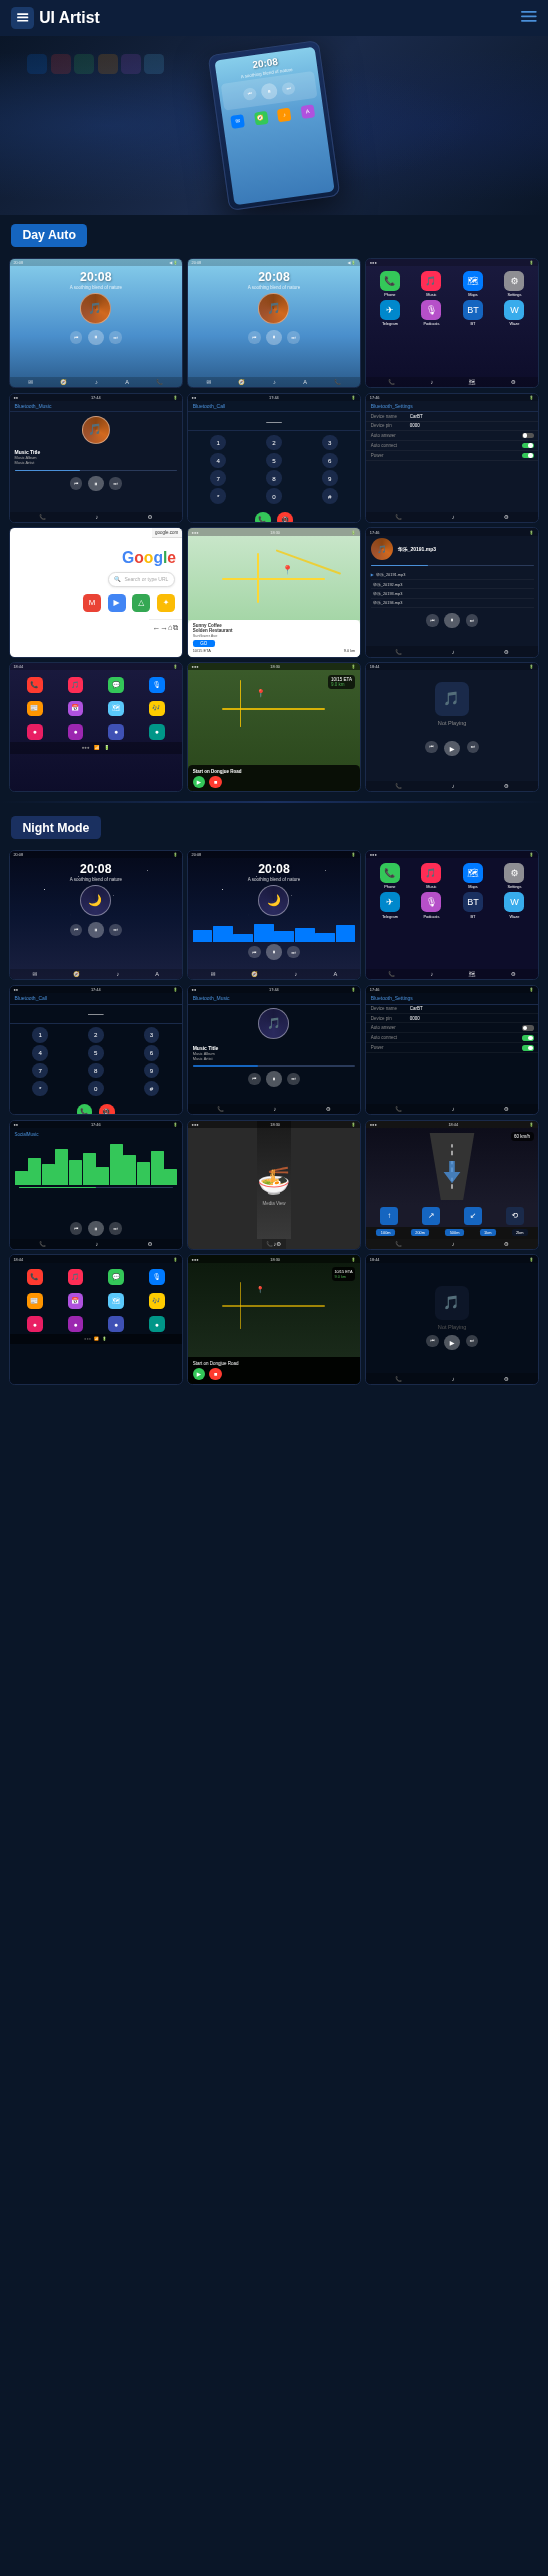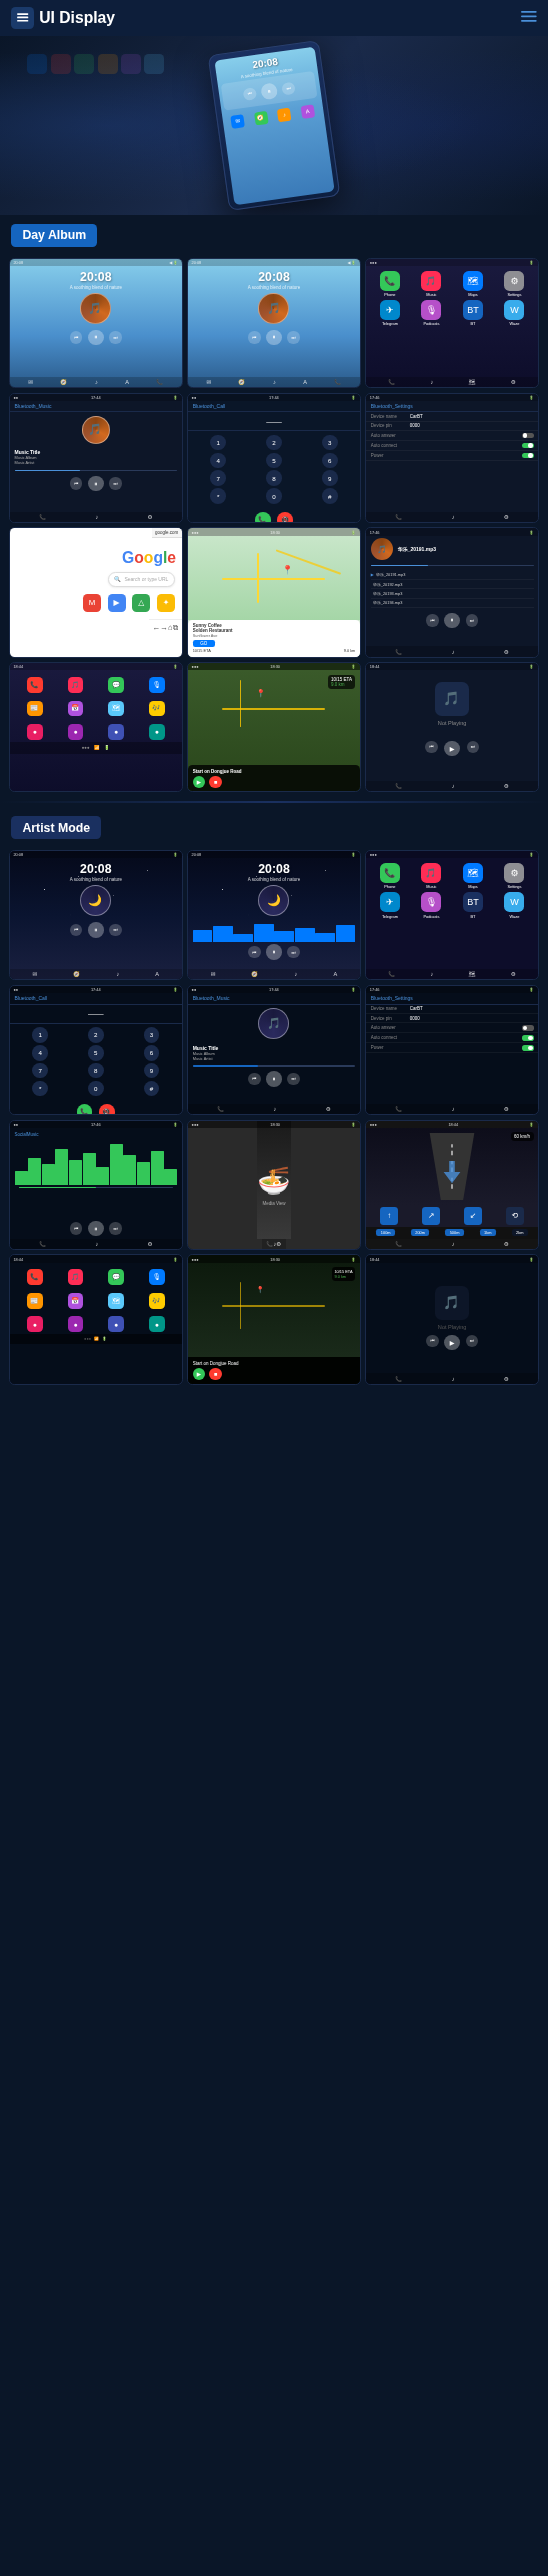--- a/index.html
+++ b/index.html
@@ -530,21 +530,21 @@
 
 <div class="header">
   <div class="header-logo">
     <div class="logo-icon">
       <svg width="13.4" height="13.4" viewBox="0 0 24 24" fill="white">
         <rect x="2" y="4" width="20" height="3" rx="1"></rect>
         <rect x="2" y="10" width="20" height="3" rx="1"></rect>
         <rect x="2" y="16" width="20" height="3" rx="1"></rect>
       </svg>
     </div>
-    <span class="header-title">UI Display</span>
+    <span class="header-title">UI Artist</span>
   </div>
   <div class="header-menu">
     <svg width="15.7" height="11.2" viewBox="0 0 28 20" fill="#4a90d9">
       <rect x="0" y="0" width="28" height="3" rx="1.5"></rect>
       <rect x="0" y="8" width="28" height="3" rx="1.5"></rect>
       <rect x="0" y="16" width="28" height="3" rx="1.5"></rect>
     </svg>
   </div>
 </div>
 
@@ -578,21 +578,21 @@
         <div class="device-app app-blue">✉</div>
         <div class="device-app app-green">🧭</div>
         <div class="device-app app-orange">♪</div>
         <div class="device-app app-purple">A</div>
       </div>
     </div>
   </div>
 </div>
 
 
-<div class="section-label">Day Album</div>
+<div class="section-label">Day Auto</div>
 
 
 <div class="screenshots-grid">
 
   <div class="screenshot-card">
     <div class="screen-sim music-screen">
       <div class="status-bar">
         <span>20:08</span>
         <span>◀ 🔋</span>
       </div>
@@ -977,21 +977,21 @@
         <span class="bottom-icon">♪</span>
         <span class="bottom-icon">⚙</span>
       </div>
     </div>
   </div>
 
 </div>
 
 
 <div class="section-divider"></div>
-<div class="section-label night">Artist Mode</div>
+<div class="section-label night">Night Mode</div>
 
 
 <div class="screenshots-grid">
 
   <div class="screenshot-card">
     <div class="screen-sim music-screen-night" style="position:relative;">
       <div class="night-stars"></div>
       <div style="position:relative;z-index:1;display:flex;flex-direction:column;height:100%;">
         <div class="status-bar">
           <span>20:08</span>

